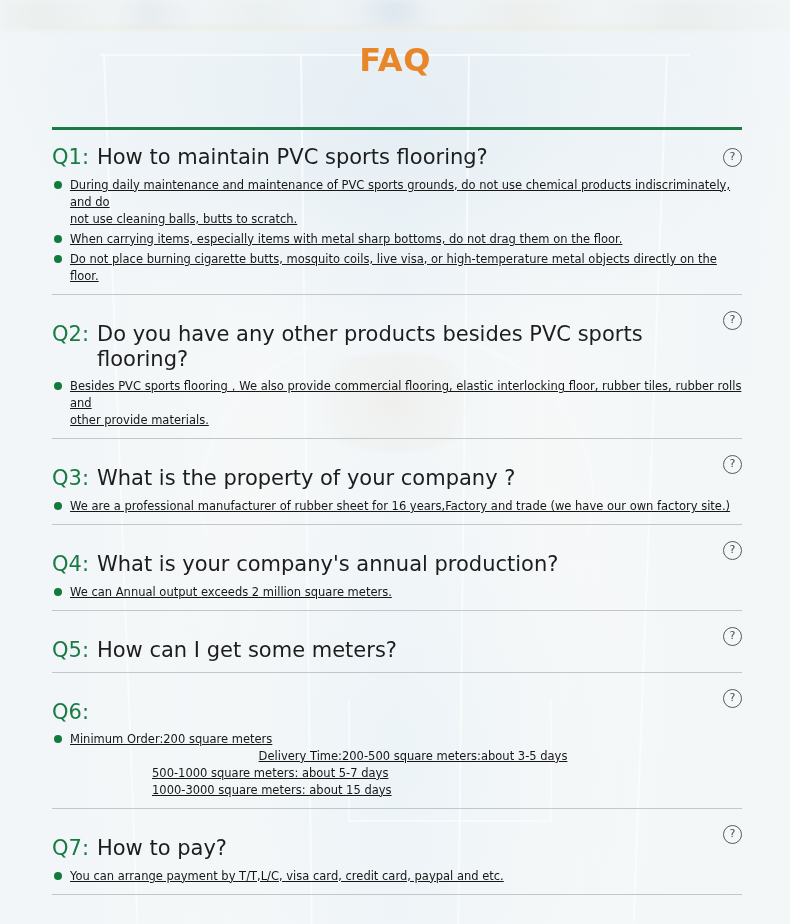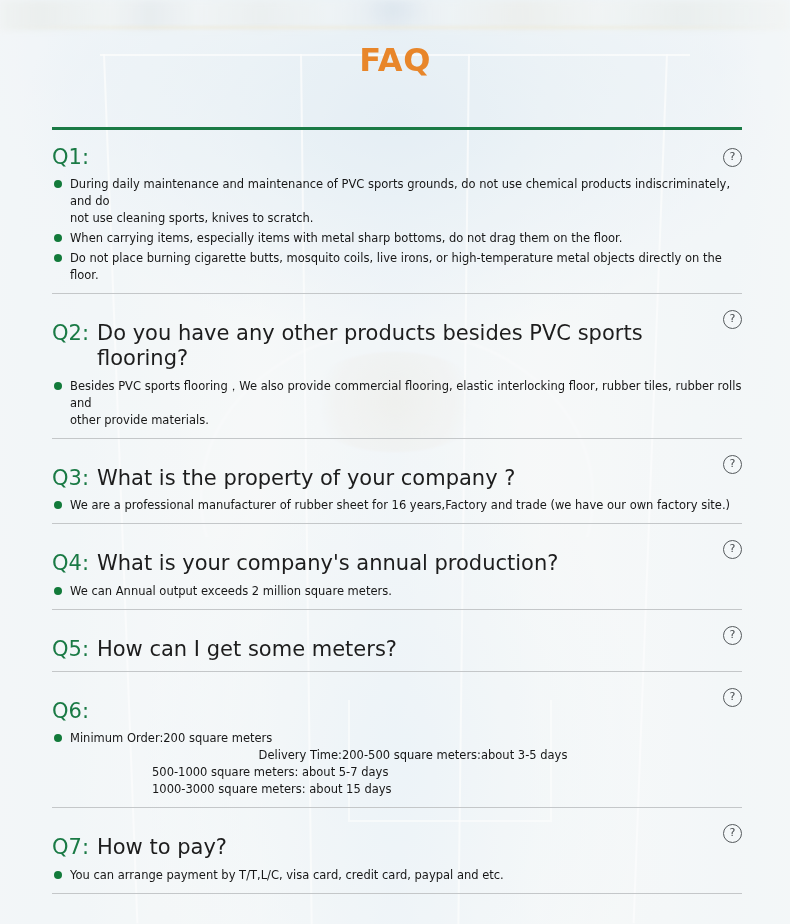--- a/index.html
+++ b/index.html
@@ -226,21 +226,21 @@
     position: absolute;
     left: 2px;
     top: 4px;
     width: 8px;
     height: 8px;
     border-radius: 50%;
     background: #127a3a;
   }
 
   .answer-lines { display: block; }
-  .answer-line { display: block; }
+  .answer-line { display: block; text-decoration: underline; }
   .answer-line.ind1 { padding-left: 14px; text-align: center; }
   .answer-line.ind2 { padding-left: 82px; }
 </style>
 </head>
 <body>
 
 <div id="bg-layer">
   <div class="bg-base"></div>
   <div class="bg-court"></div>
   <div class="court-line cl-h1"></div>
@@ -258,40 +258,41 @@
 </div>
 
 <div id="page">
 
   <div id="faq-title">FAQ</div>
 
   <ul id="faq-list">
       <li class="faq-item first">
         <div class="faq-q-row">
           <span class="faq-q-label">Q1:</span>
+          <span class="faq-q-text">How to maintain PVC sports flooring?</span>
         </div>
         <div class="faq-help-icon">?</div>
         <ul class="faq-answers">
           <li class="faq-answer">
             <span class="dot"></span>
             <span class="answer-lines">
               <span class="answer-line">During daily maintenance and maintenance of PVC sports grounds, do not use chemical products indiscriminately, and do</span>
-              <span class="answer-line">not use cleaning sports, knives to scratch.</span>
+              <span class="answer-line">not use cleaning balls, butts to scratch.</span>
             </span>
           </li>
           <li class="faq-answer">
             <span class="dot"></span>
             <span class="answer-lines">
               <span class="answer-line">When carrying items, especially items with metal sharp bottoms, do not drag them on the floor.</span>
             </span>
           </li>
           <li class="faq-answer">
             <span class="dot"></span>
             <span class="answer-lines">
-              <span class="answer-line">Do not place burning cigarette butts, mosquito coils, live irons, or high-temperature metal objects directly on the floor.</span>
+              <span class="answer-line">Do not place burning cigarette butts, mosquito coils, live visa, or high-temperature metal objects directly on the floor.</span>
             </span>
           </li>
         </ul>
       </li>
       <li class="faq-item">
         <div class="faq-q-row">
           <span class="faq-q-label">Q2:</span>
           <span class="faq-q-text">Do you have any other products besides PVC sports flooring?</span>
         </div>
         <div class="faq-help-icon">?</div>

